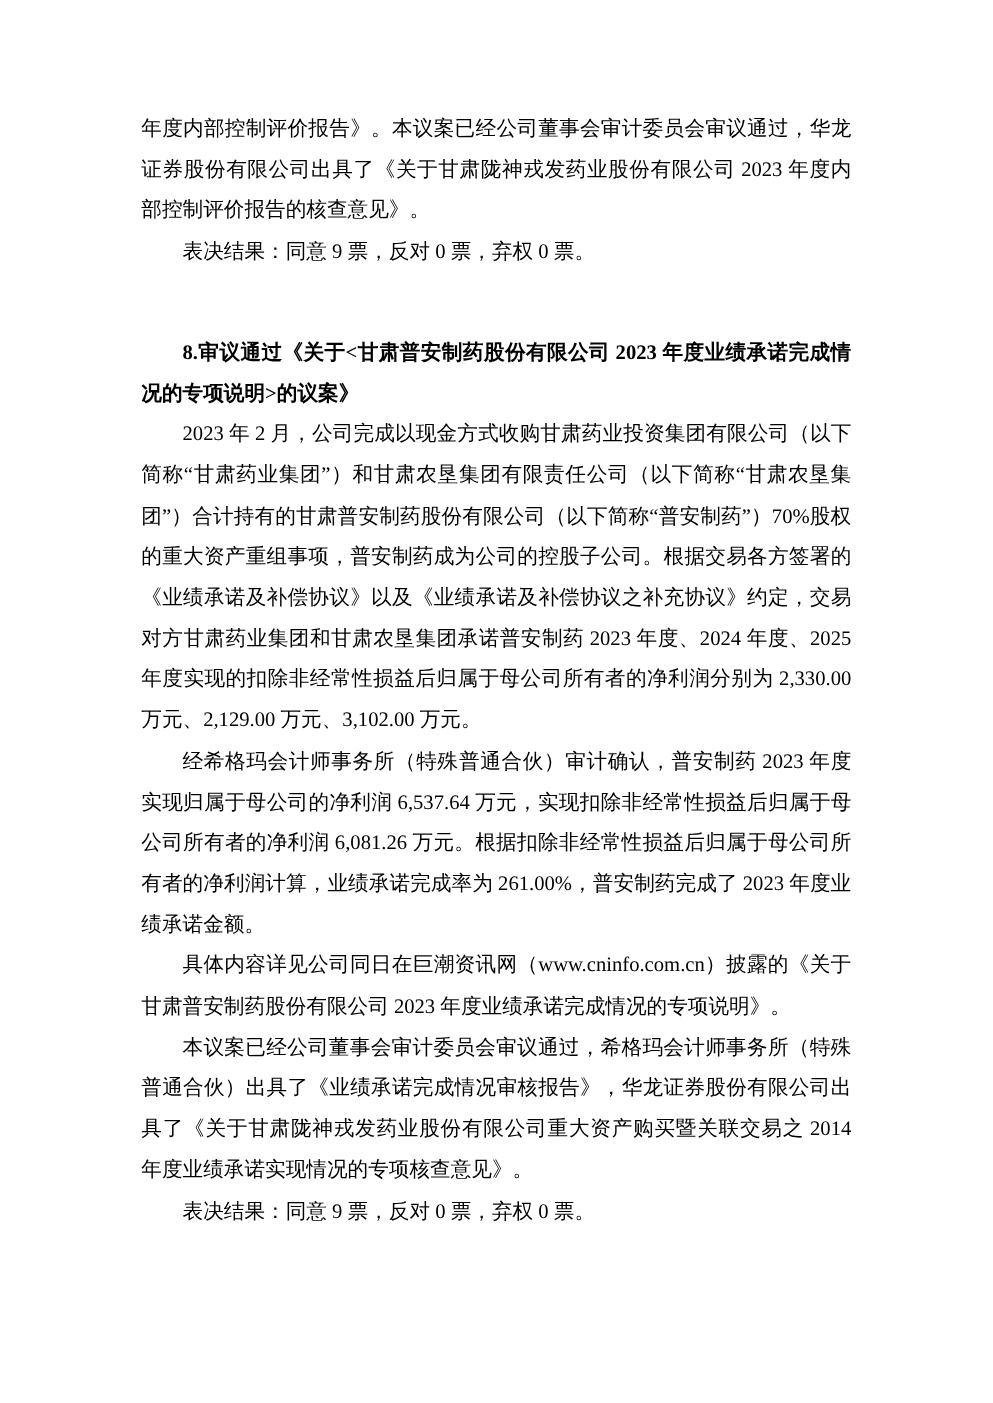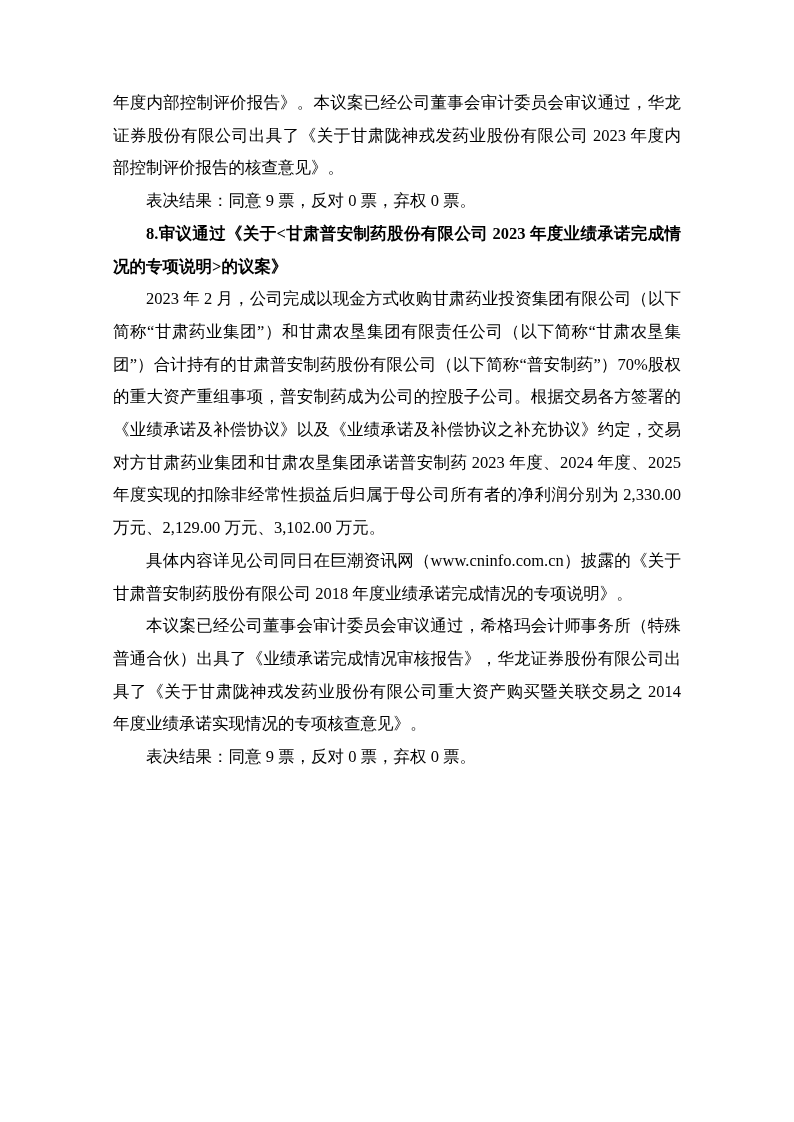--- a/index.html
+++ b/index.html
@@ -28,28 +28,30 @@
   }
   .para {
     text-indent: 2em;
     word-break: break-word;
   }
   .para.no-indent {
     text-indent: 0;
   }
   .para.bold {
     font-weight: bold;
+    margin-top: 48px;
   }
 </style>
 </head>
 <body>
 
 <div class="page">
   <div class="content">
     <p class="para no-indent">年度内部控制评价报告》。本议案已经公司董事会审计委员会审议通过，华龙证券股份有限公司出具了《关于甘肃陇神戎发药业股份有限公司 2023 年度内部控制评价报告的核查意见》。</p>
     <p class="para">表决结果：同意 9 票，反对 0 票，弃权 0 票。</p>
     <p class="para bold">8.审议通过《关于&lt;甘肃普安制药股份有限公司 2023 年度业绩承诺完成情况的专项说明&gt;的议案》</p>
     <p class="para">2023 年 2 月，公司完成以现金方式收购甘肃药业投资集团有限公司（以下简称“甘肃药业集团”）和甘肃农垦集团有限责任公司（以下简称“甘肃农垦集团”）合计持有的甘肃普安制药股份有限公司（以下简称“普安制药”）70%股权的重大资产重组事项，普安制药成为公司的控股子公司。根据交易各方签署的《业绩承诺及补偿协议》以及《业绩承诺及补偿协议之补充协议》约定，交易对方甘肃药业集团和甘肃农垦集团承诺普安制药 2023 年度、2024 年度、2025 年度实现的扣除非经常性损益后归属于母公司所有者的净利润分别为 2,330.00 万元、2,129.00 万元、3,102.00 万元。</p>
-    <p class="para">具体内容详见公司同日在巨潮资讯网（www.cninfo.com.cn）披露的《关于甘肃普安制药股份有限公司 2018 年度业绩承诺完成情况的专项说明》。</p>
+    <p class="para">经希格玛会计师事务所（特殊普通合伙）审计确认，普安制药 2023 年度实现归属于母公司的净利润 6,537.64 万元，实现扣除非经常性损益后归属于母公司所有者的净利润 6,081.26 万元。根据扣除非经常性损益后归属于母公司所有者的净利润计算，业绩承诺完成率为 261.00%，普安制药完成了 2023 年度业绩承诺金额。</p>
+    <p class="para">具体内容详见公司同日在巨潮资讯网（www.cninfo.com.cn）披露的《关于甘肃普安制药股份有限公司 2023 年度业绩承诺完成情况的专项说明》。</p>
     <p class="para">本议案已经公司董事会审计委员会审议通过，希格玛会计师事务所（特殊普通合伙）出具了《业绩承诺完成情况审核报告》，华龙证券股份有限公司出具了《关于甘肃陇神戎发药业股份有限公司重大资产购买暨关联交易之 2014 年度业绩承诺实现情况的专项核查意见》。</p>
     <p class="para">表决结果：同意 9 票，反对 0 票，弃权 0 票。</p>
   </div>
 </div>
 
 </body></html>

